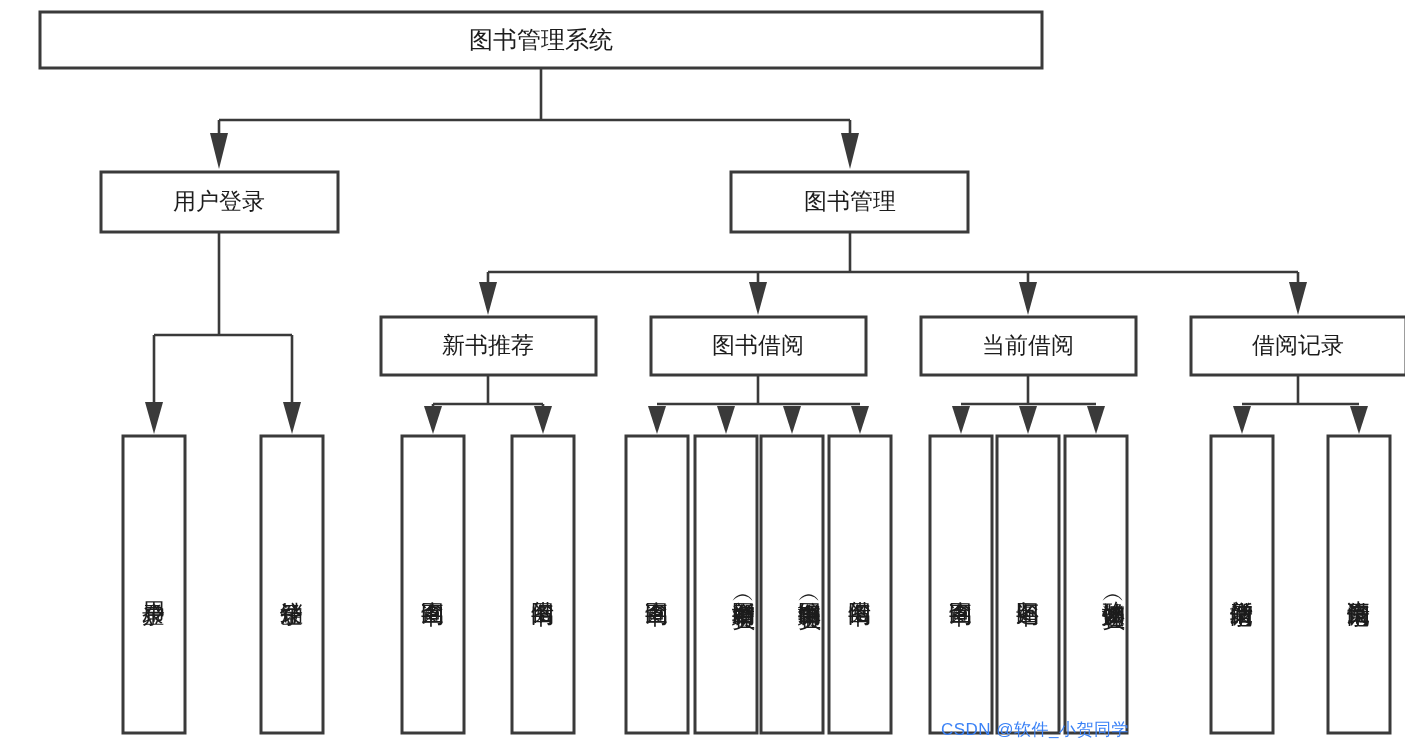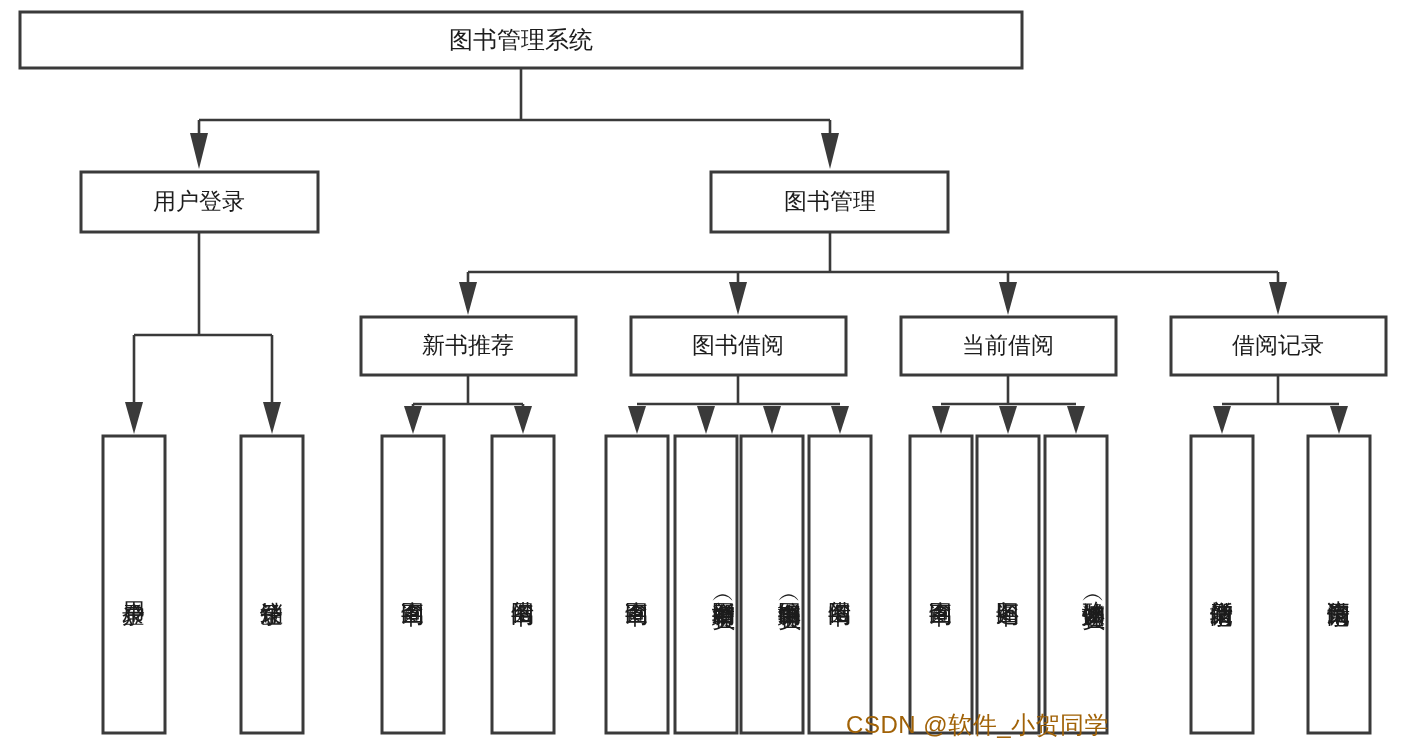--- a/index.html
+++ b/index.html
@@ -12,20 +12,21 @@
     height: 747px;
     font-family: "Liberation Sans", sans-serif;
     overflow: hidden;
     position: relative;
   }
   #diagram-root {
     position: relative;
     width: 1119px;
     height: 747px;
     background: #ffffff;
+    margin-left: 20px;
   }
   svg.flow-canvas {
     position: absolute;
     top: 0;
     left: 0;
     width: 1405px;
     height: 747px;
   }
   .node-box {
     fill: #ffffff;
@@ -73,22 +74,22 @@
     white-space: nowrap;
   }
   .vlabel.centerpos {
     align-items: center;
   }
   .watermark {
     position: absolute;
     right: 10px;
     bottom: 6px;
     font-family: "Liberation Sans", sans-serif;
-    font-size: 24px;
-    color: #a16207;
+    font-size: 17px;
+    color: #3b82f6;
     letter-spacing: 0.5px;
     white-space: nowrap;
   }
 </style>
 </head>
 <body>
 
 <div id="diagram-root">
 
   <svg class="flow-canvas" viewBox="0 0 1405 747">

